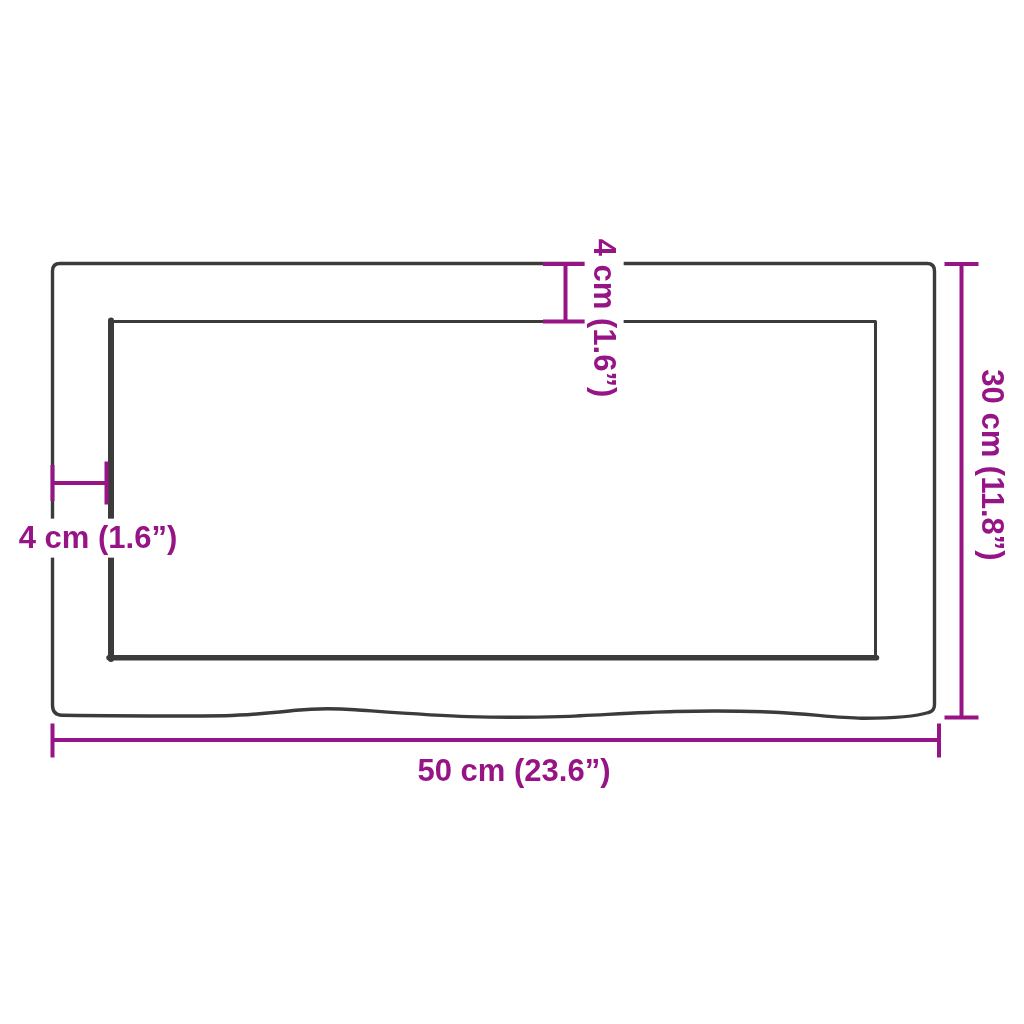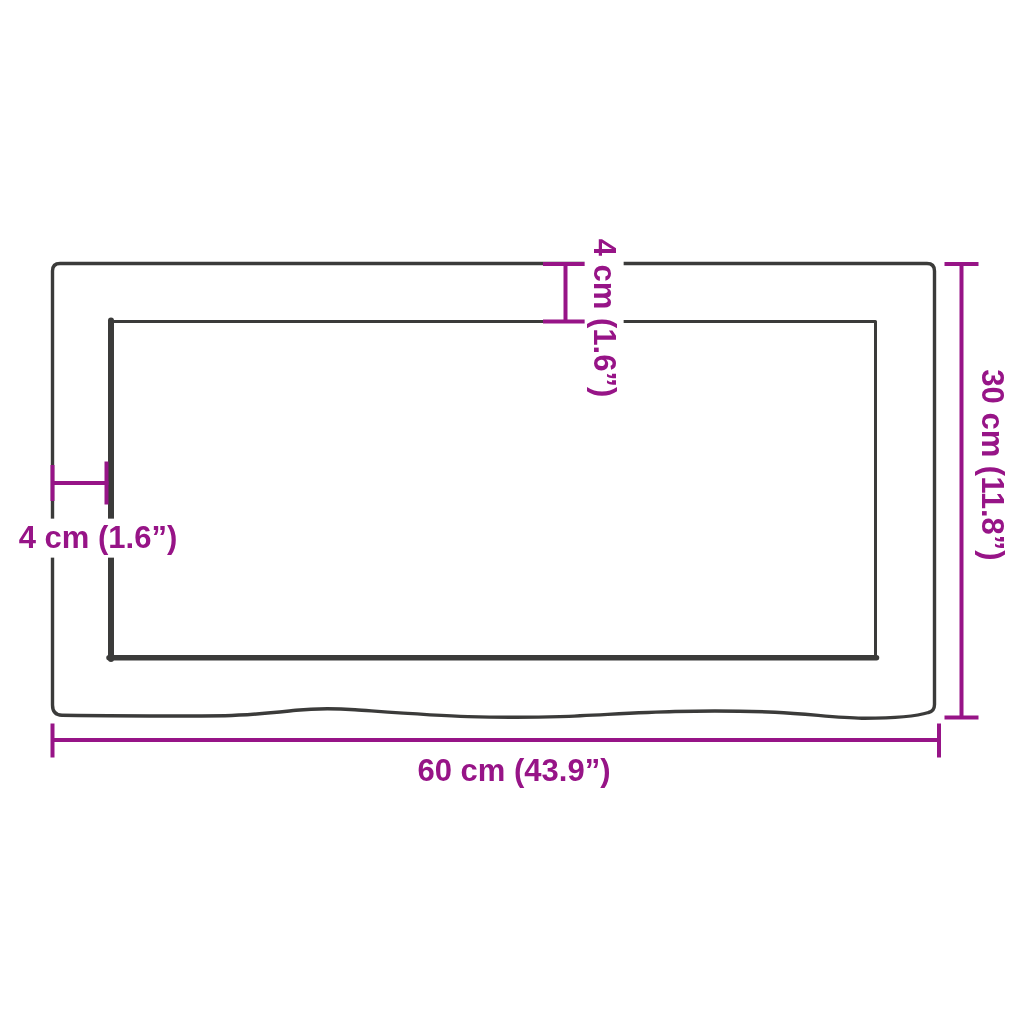--- a/index.html
+++ b/index.html
@@ -105,15 +105,15 @@
       </g>
     </g>
   </svg>
 
   <div class="dim-label vertical label-top">4 cm (1.6”)</div>
 
   <div class="dim-label label-left">4 cm (1.6”)</div>
 
   <div class="dim-label vertical label-right">30 cm (11.8”)</div>
 
-  <div class="dim-label label-bottom">60 cm (43.9”)</div>
+  <div class="dim-label label-bottom">50 cm (23.6”)</div>
 
 </div>
 
 </body></html>

